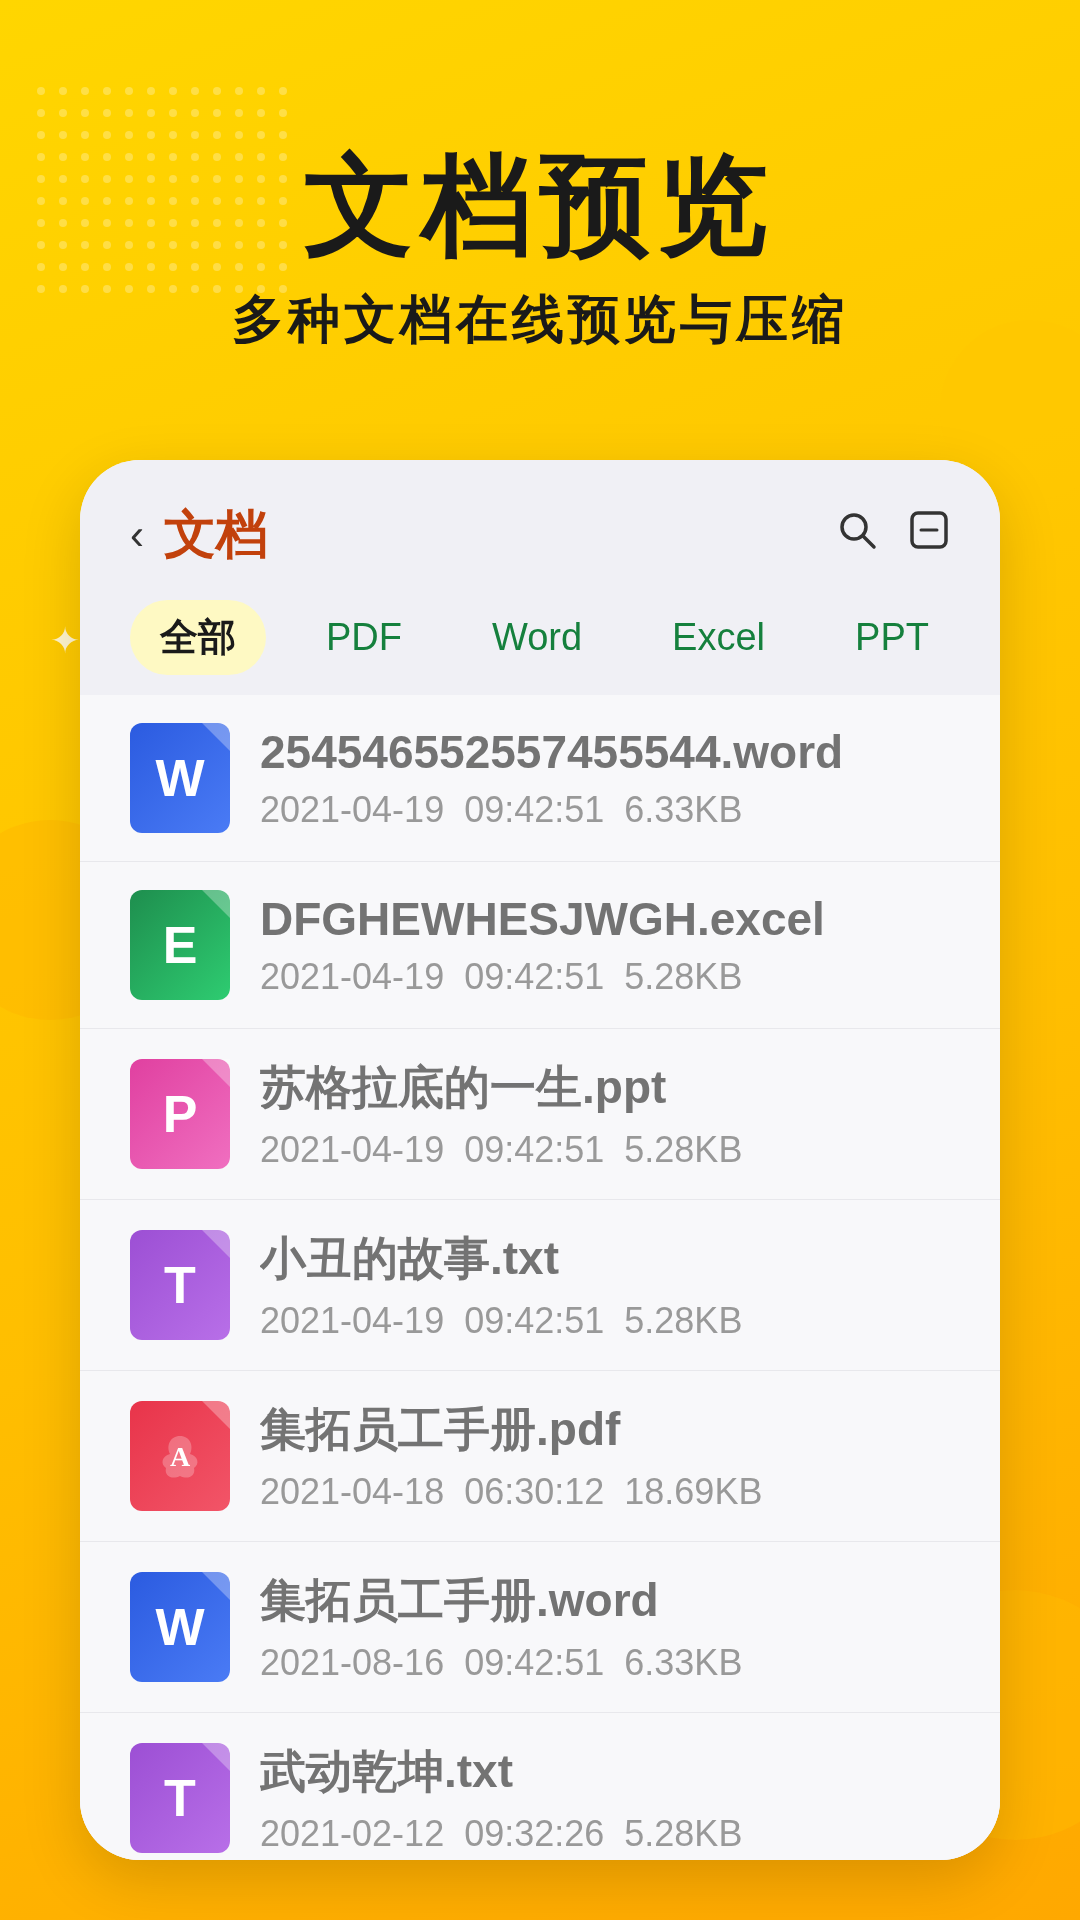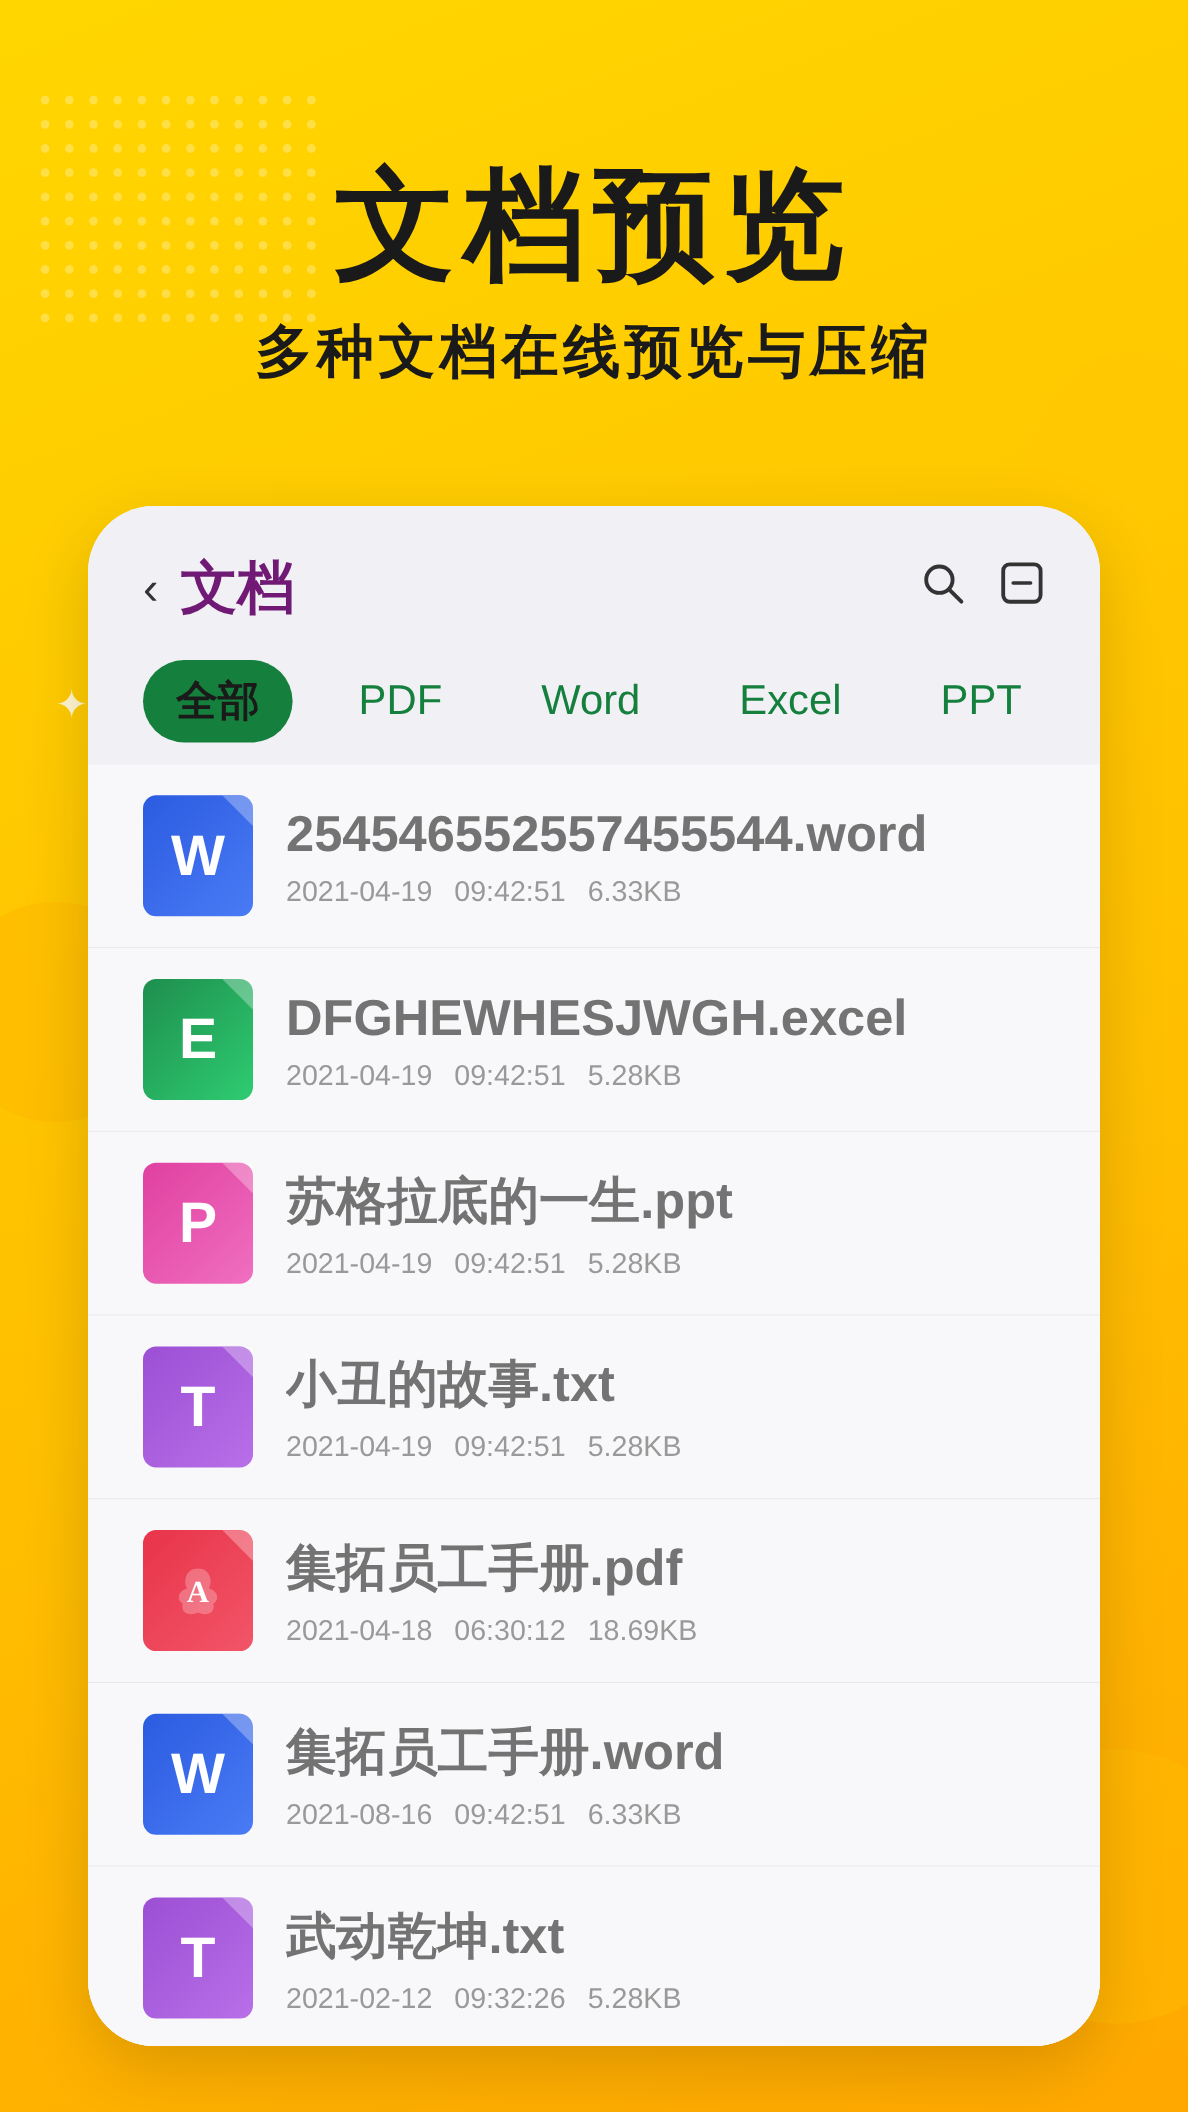--- a/index.html
+++ b/index.html
@@ -127,21 +127,21 @@
 
     .back-arrow {
       font-size: 42px;
       color: #333;
       cursor: pointer;
     }
 
     .top-bar-title {
       font-size: 52px;
       font-weight: 700;
-      color: #701a75;
+      color: #c2410c;
     }
 
     .top-bar-icons {
       display: flex;
       gap: 30px;
       align-items: center;
     }
 
     .top-icon {
       font-size: 42px;
@@ -159,21 +159,21 @@
 
     .filter-tab {
       font-size: 38px;
       color: #15803d;
       padding: 12px 30px;
       border-radius: 40px;
       white-space: nowrap;
     }
 
     .filter-tab.active {
-      background: #15803d;
+      background: #fef9c3;
       color: #1a1a1a;
       font-weight: 700;
     }
 
     
     .file-list {
       background: #f0f0f5;
       padding: 0;
     }
 
@@ -227,21 +227,21 @@
       font-size: 46px;
       font-weight: 600;
       color: #737373;
       white-space: nowrap;
       overflow: hidden;
       text-overflow: ellipsis;
       margin-bottom: 10px;
     }
 
     .file-meta {
-      font-size: 26px;
+      font-size: 36px;
       color: #999;
       display: flex;
       gap: 20px;
     }
   </style>
 </head>
 <body>
 
 <div class="bg-container">
 

